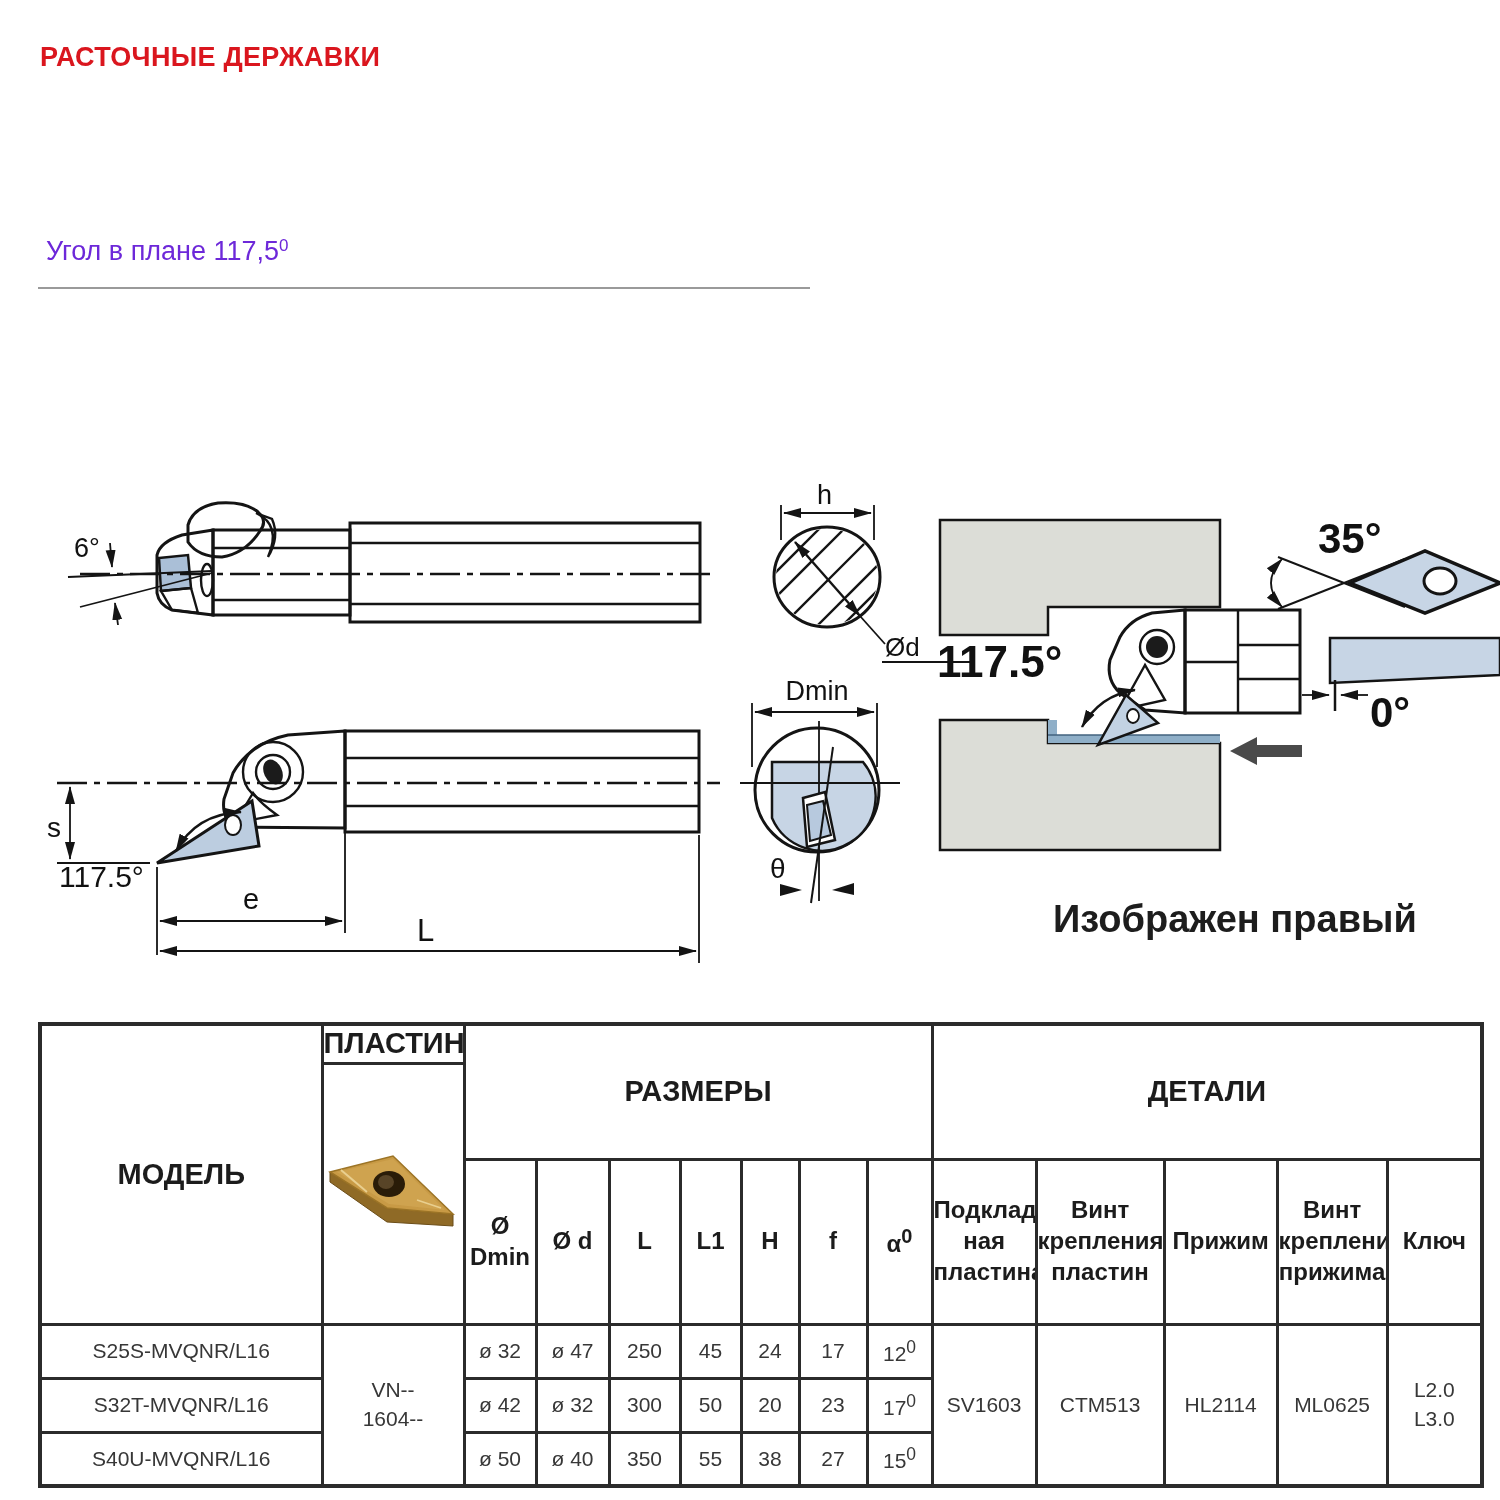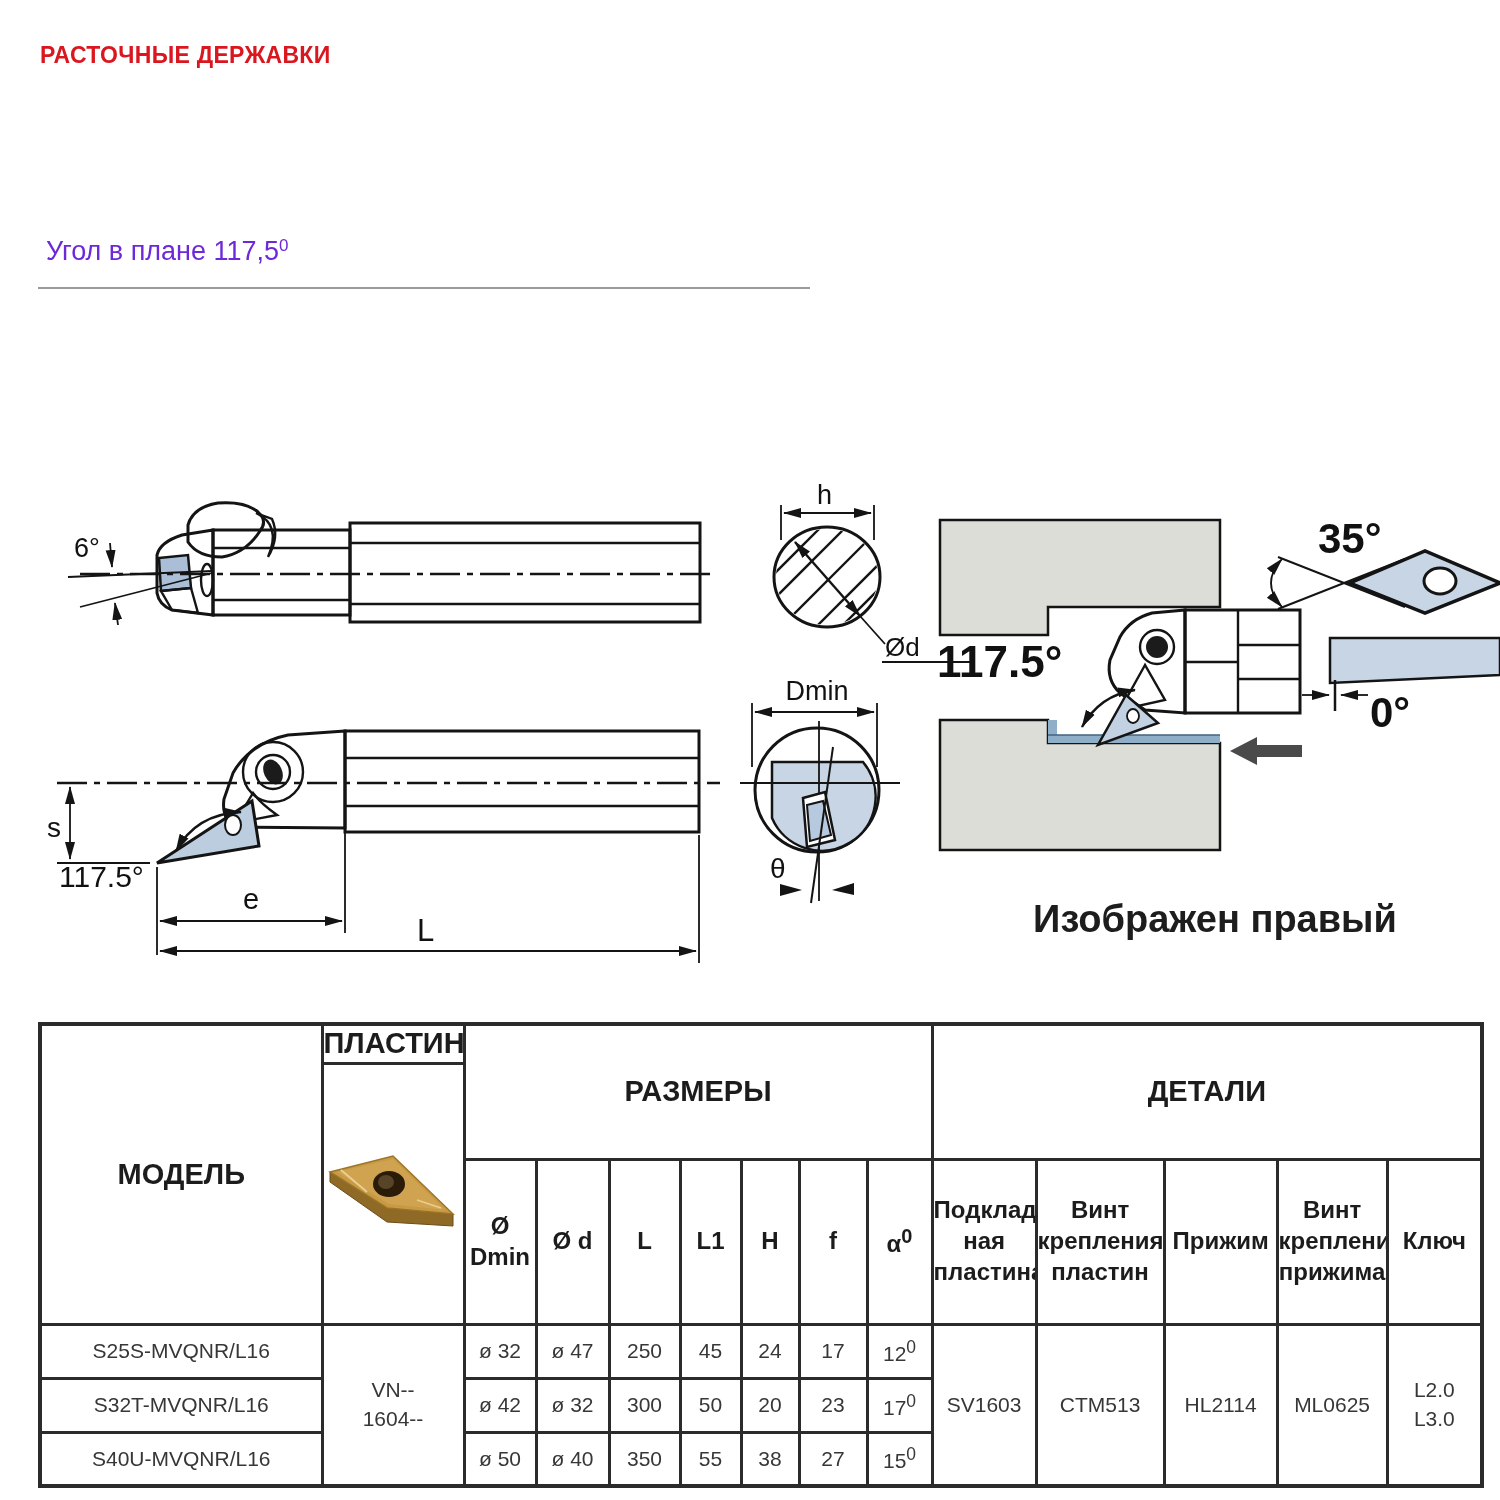--- a/index.html
+++ b/index.html
@@ -1,26 +1,26 @@
 <!DOCTYPE html>
 <html><head>
 <meta charset="utf-8">
 <style>
   html,body{margin:0;padding:0;background:#fff;}
   .page{position:relative;width:1500px;height:1500px;background:#fff;overflow:hidden;
         font-family:"Liberation Sans",sans-serif;color:#1c1c1c;}
-  .category{position:absolute;left:40px;top:42px;font-size:23px;font-weight:700;
+  .category{position:absolute;left:40px;top:42px;font-size:27px;font-weight:700;
             color:#da161e;letter-spacing:.3px;}
   .title{position:absolute;left:36px;top:70px;font-size:112px;font-weight:700;
          letter-spacing:-6px;color:#3b3d42;}
   .subtitle{position:absolute;left:46px;top:236px;font-size:27px;color:#6d28d9;}
   .subtitle sup{font-size:17px;vertical-align:9px;}
   .hr{position:absolute;left:38px;top:287px;width:772px;border-top:2px solid #9a9a9a;}
   .desc{position:absolute;left:40px;top:312px;font-size:27px;color:#1f1f1f;}
-  .caption{position:absolute;left:995px;top:898px;width:440px;text-align:center;
+  .caption{position:absolute;left:1053px;top:898px;width:440px;
            font-size:38px;font-weight:700;color:#1d1d1d;}
   .dwg{position:absolute;}
   svg text{font-family:"Liberation Sans",sans-serif;fill:#111;}
   .fillb{fill:#c7d5e5;}
   .fillg{fill:#dcddd7;}
   .ln{stroke:#141414;stroke-width:3;fill:none;}
   .ln2{stroke:#141414;stroke-width:2.4;fill:none;}
   .thin{stroke:#141414;stroke-width:1.8;fill:none;}
   .cdash{stroke:#141414;stroke-width:2.6;stroke-dasharray:30 7 6 7;fill:none;}
   .arr2{marker-start:url(#a2);marker-end:url(#a2);}

